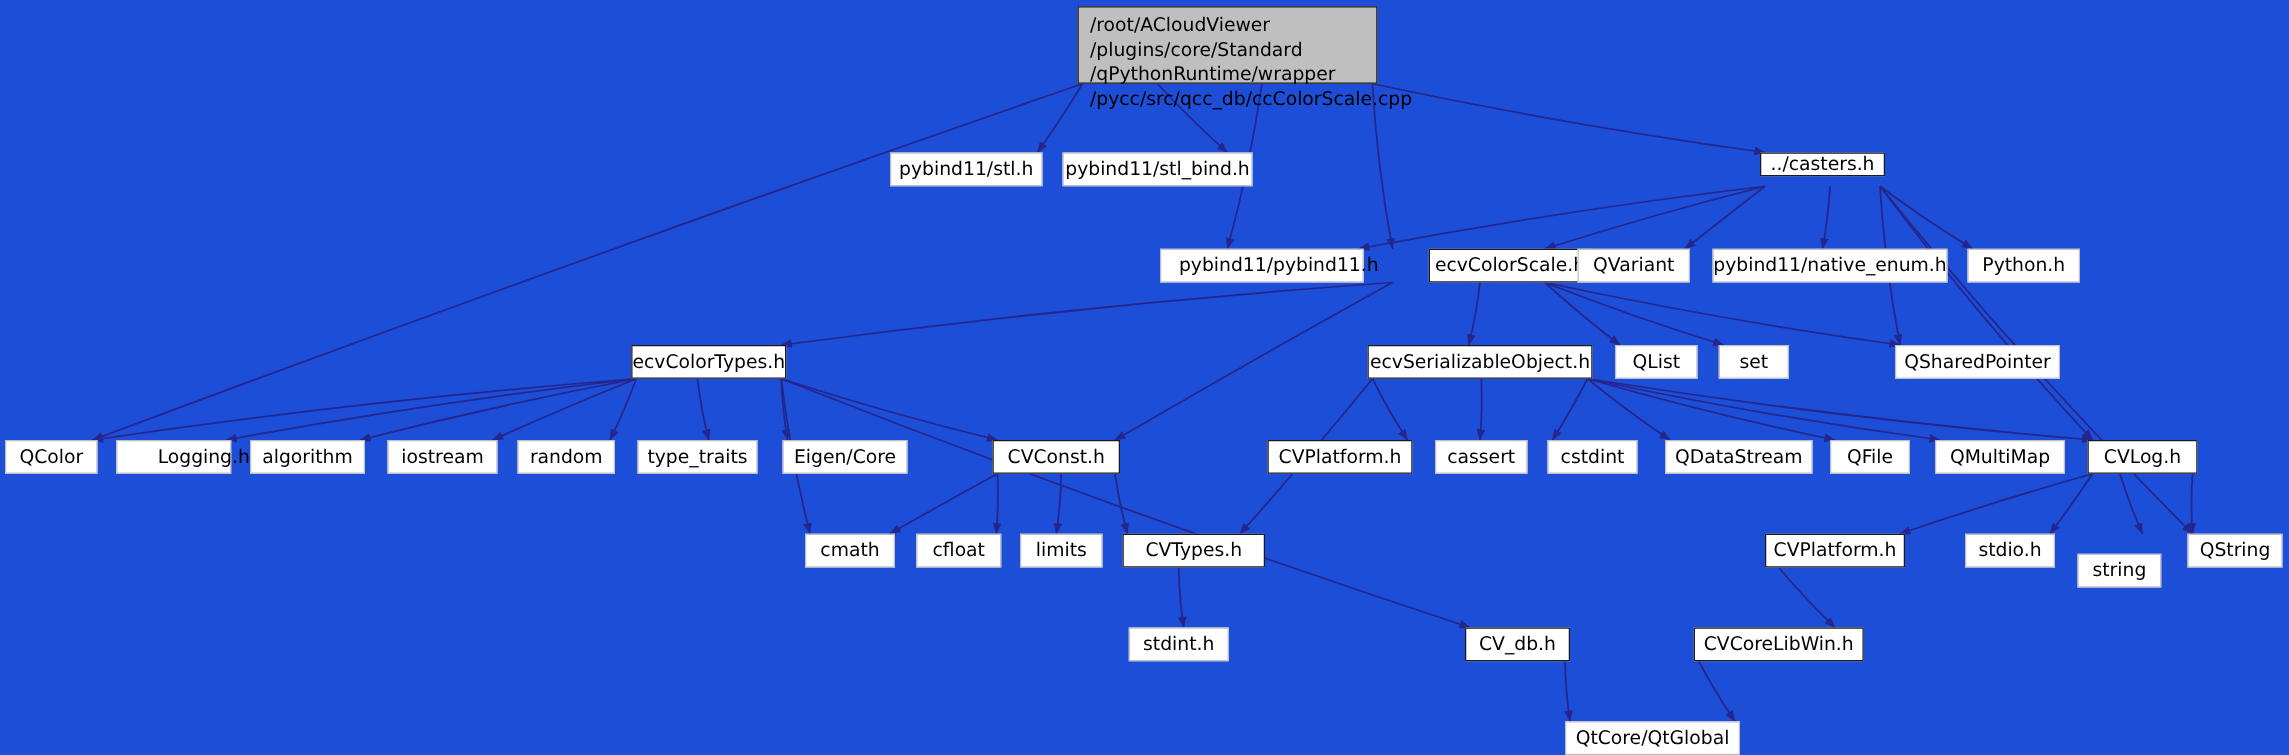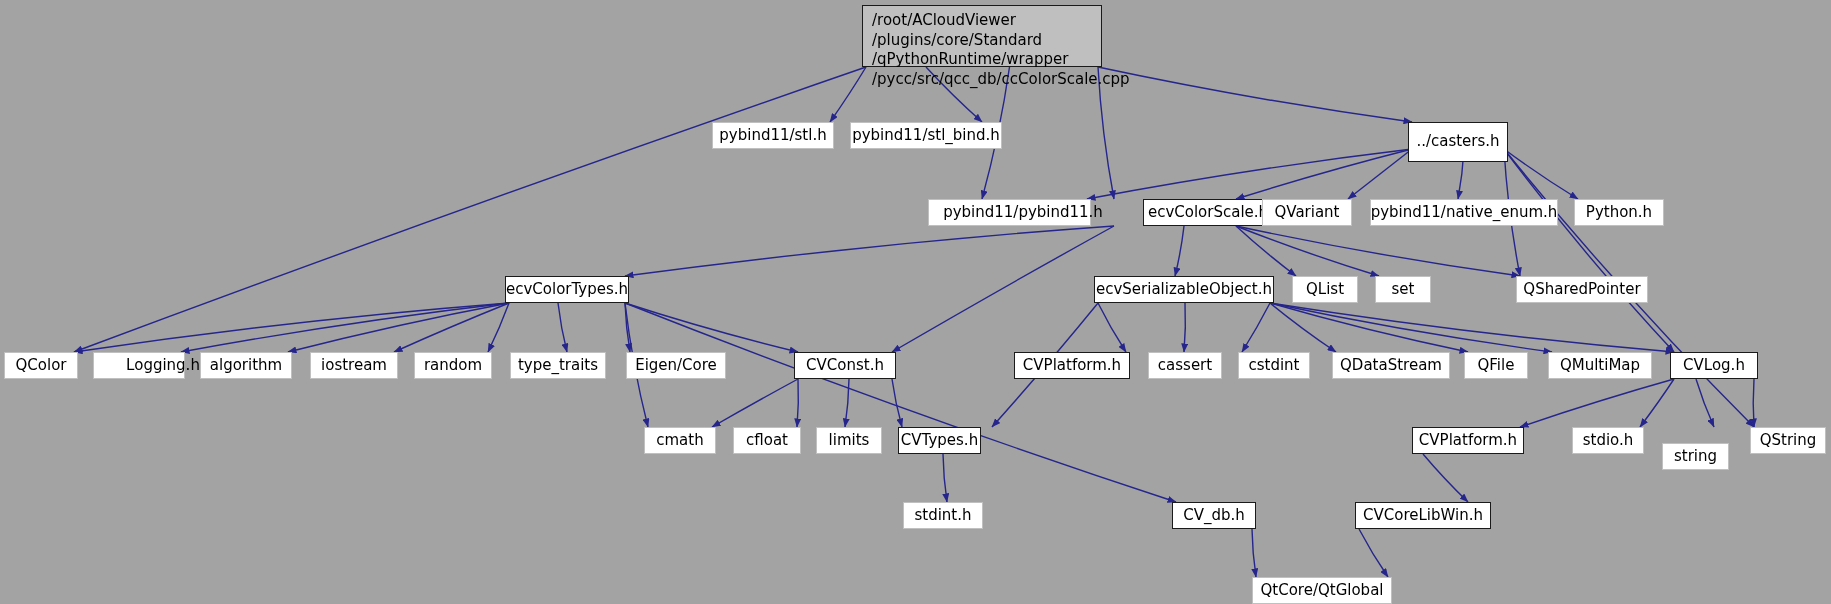--- a/index.html
+++ b/index.html
@@ -1,17 +1,17 @@
 <!DOCTYPE html>
 <html><head>
 <meta charset="utf-8">
 <style>
   html,body{margin:0;padding:0;background:#ffffff;}
   body{font-family:"DejaVu Sans","Liberation Sans",sans-serif;}
-  #graph{position:relative;width:1831px;height:604px;background:#a3a3a3;overflow:hidden;}
+  #graph{position:relative;width:1831px;height:604px;background:#1d4ed8;overflow:hidden;}
   #edges{position:absolute;left:0;top:0;width:1831px;height:604px;pointer-events:none;}
   .node{position:absolute;box-sizing:border-box;display:flex;align-items:center;justify-content:center;
         background:#ffffff;border:1px solid #c0c0c0;color:#000000;font-size:15px;line-height:1.18;
         white-space:pre;text-align:center;}
   .node.strong{border:1.6px solid #1a1a1a;}
   .node.root{background:#bfbfbf;border:1.6px solid #1a1a1a;justify-content:flex-start;align-items:flex-start;
         text-align:left;padding:5px 8px 5px 9px;font-size:15px;line-height:1.30;}
 </style>
 </head>
 <body>
@@ -74,21 +74,21 @@
       <path d="M1252,529 Q1252.416,553.072 1256,577" fill="none" stroke="#25258c" stroke-width="1.4" marker-end="url(#ah)"></path>
       <path d="M1359,529 Q1371.916,553.522 1388,577" fill="none" stroke="#25258c" stroke-width="1.4" marker-end="url(#ah)"></path>
     </svg>
   <div id="nodes">
       <div class="node root" style="left: 862px; top: 5px; width: 240px; height: 62px;">/root/ACloudViewer
 /plugins/core/Standard
 /qPythonRuntime/wrapper
 /pycc/src/qcc_db/ccColorScale.cpp</div>
       <div class="node" style="left: 712px; top: 122px; width: 122px; height: 27px;">pybind11/stl.h</div>
       <div class="node" style="left: 850px; top: 122px; width: 152px; height: 27px;">pybind11/stl_bind.h</div>
-      <div class="node strong" style="left: 1408px; top: 122px; width: 100px; height: 40px;">../casters.h</div>
+      <div class="node strong" style="left: 1408px; top: 122px; width: 100px; height: 19px;">../casters.h</div>
       <div class="node" style="left: 928px; top: 199px; width: 163px; height: 27px; padding-left: 27px;">pybind11/pybind11.h</div>
       <div class="node strong" style="left: 1143px; top: 199px; width: 130px; height: 27px;">ecvColorScale.h</div>
       <div class="node" style="left: 1262px; top: 199px; width: 90px; height: 27px;">QVariant</div>
       <div class="node" style="left: 1370px; top: 199px; width: 188px; height: 27px;">pybind11/native_enum.h</div>
       <div class="node" style="left: 1574px; top: 199px; width: 90px; height: 27px;">Python.h</div>
       <div class="node strong" style="left: 505px; top: 276px; width: 124px; height: 27px;">ecvColorTypes.h</div>
       <div class="node strong" style="left: 1094px; top: 276px; width: 180px; height: 27px;">ecvSerializableObject.h</div>
       <div class="node" style="left: 1292px; top: 276px; width: 66px; height: 27px;">QList</div>
       <div class="node" style="left: 1375px; top: 276px; width: 56px; height: 27px;">set</div>
       <div class="node" style="left: 1516px; top: 276px; width: 132px; height: 27px;">QSharedPointer</div>
@@ -103,21 +103,21 @@
       <div class="node strong" style="left: 1014px; top: 352px; width: 116px; height: 27px;">CVPlatform.h</div>
       <div class="node" style="left: 1148px; top: 352px; width: 74px; height: 27px;">cassert</div>
       <div class="node" style="left: 1238px; top: 352px; width: 72px; height: 27px;">cstdint</div>
       <div class="node" style="left: 1332px; top: 352px; width: 118px; height: 27px;">QDataStream</div>
       <div class="node" style="left: 1464px; top: 352px; width: 64px; height: 27px;">QFile</div>
       <div class="node" style="left: 1548px; top: 352px; width: 104px; height: 27px;">QMultiMap</div>
       <div class="node strong" style="left: 1670px; top: 352px; width: 88px; height: 27px;">CVLog.h</div>
       <div class="node" style="left: 644px; top: 427px; width: 72px; height: 27px;">cmath</div>
       <div class="node" style="left: 733px; top: 427px; width: 68px; height: 27px;">cfloat</div>
       <div class="node" style="left: 816px; top: 427px; width: 66px; height: 27px;">limits</div>
-      <div class="node strong" style="left: 898px; top: 427px; width: 83px; height: 27px;">CVTypes.h</div>
+      <div class="node strong" style="left: 898px; top: 427px; width: 114px; height: 27px;">CVTypes.h</div>
       <div class="node strong" style="left: 1412px; top: 427px; width: 112px; height: 27px;">CVPlatform.h</div>
       <div class="node" style="left: 1572px; top: 427px; width: 72px; height: 27px;">stdio.h</div>
       <div class="node" style="left: 1662px; top: 427px; width: 67px; height: 27px; margin-top: 16px;">string</div>
       <div class="node" style="left: 1750px; top: 427px; width: 76px; height: 27px;">QString</div>
       <div class="node" style="left: 903px; top: 502px; width: 80px; height: 27px;">stdint.h</div>
       <div class="node strong" style="left: 1172px; top: 502px; width: 84px; height: 27px;">CV_db.h</div>
       <div class="node strong" style="left: 1355px; top: 502px; width: 136px; height: 27px;">CVCoreLibWin.h</div>
       <div class="node" style="left: 1252px; top: 577px; width: 140px; height: 27px;">QtCore/QtGlobal</div>
     </div>
 </div>

